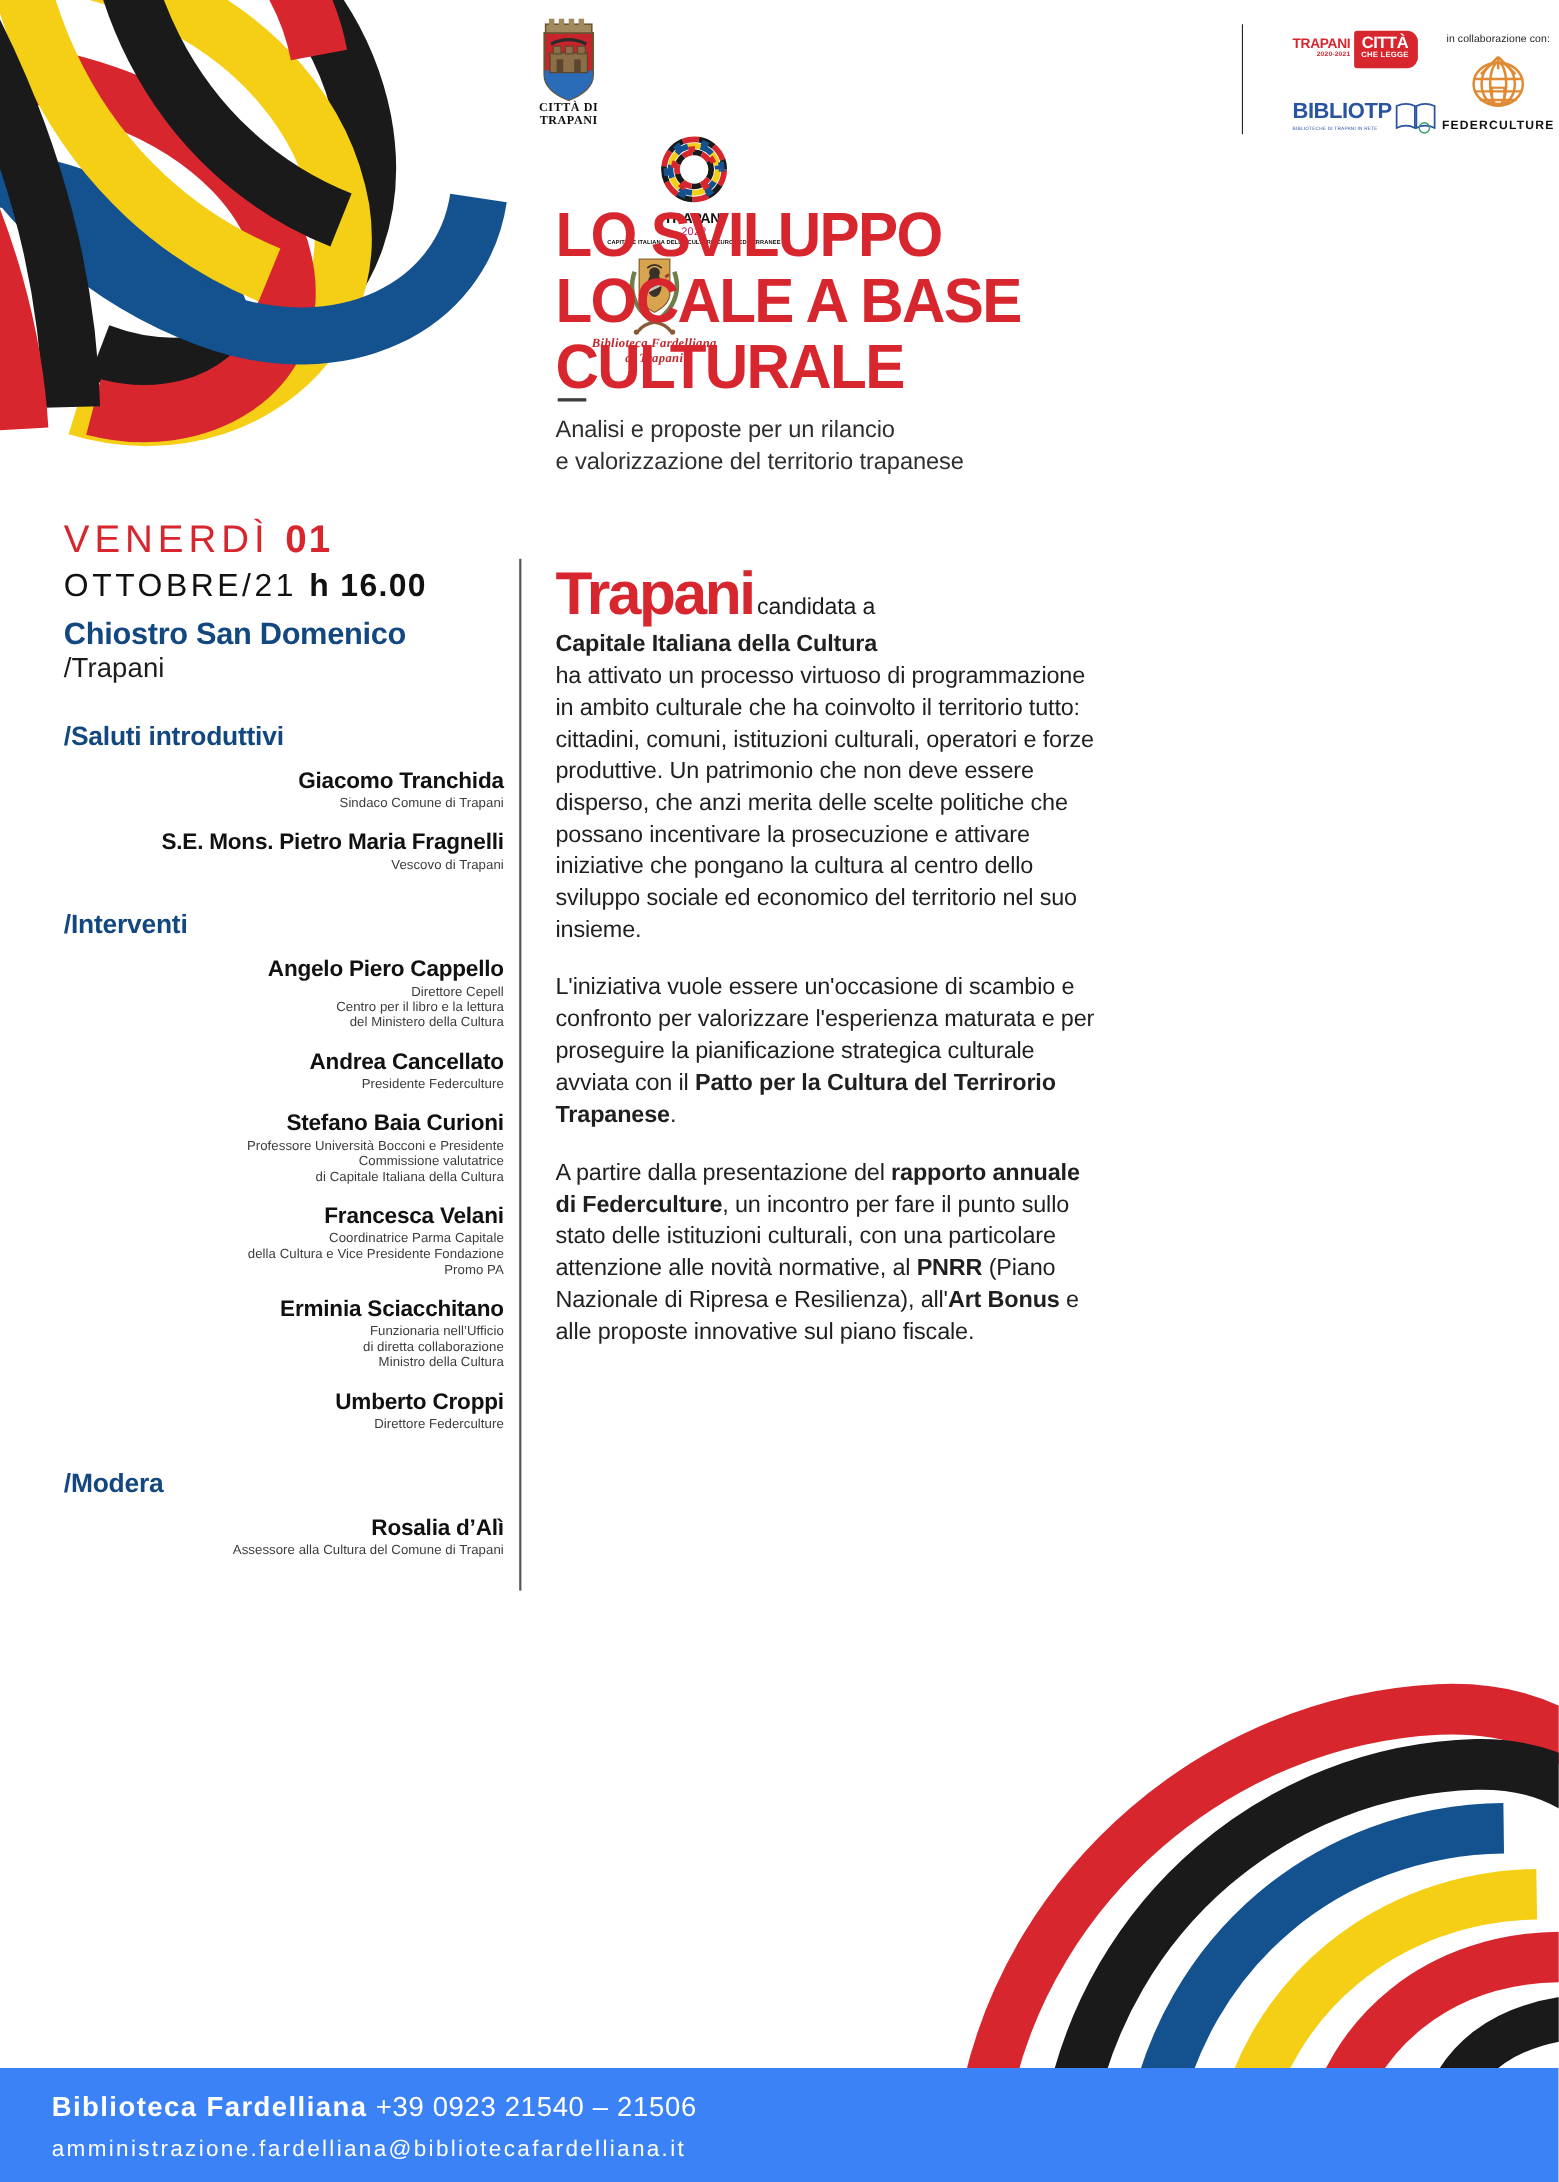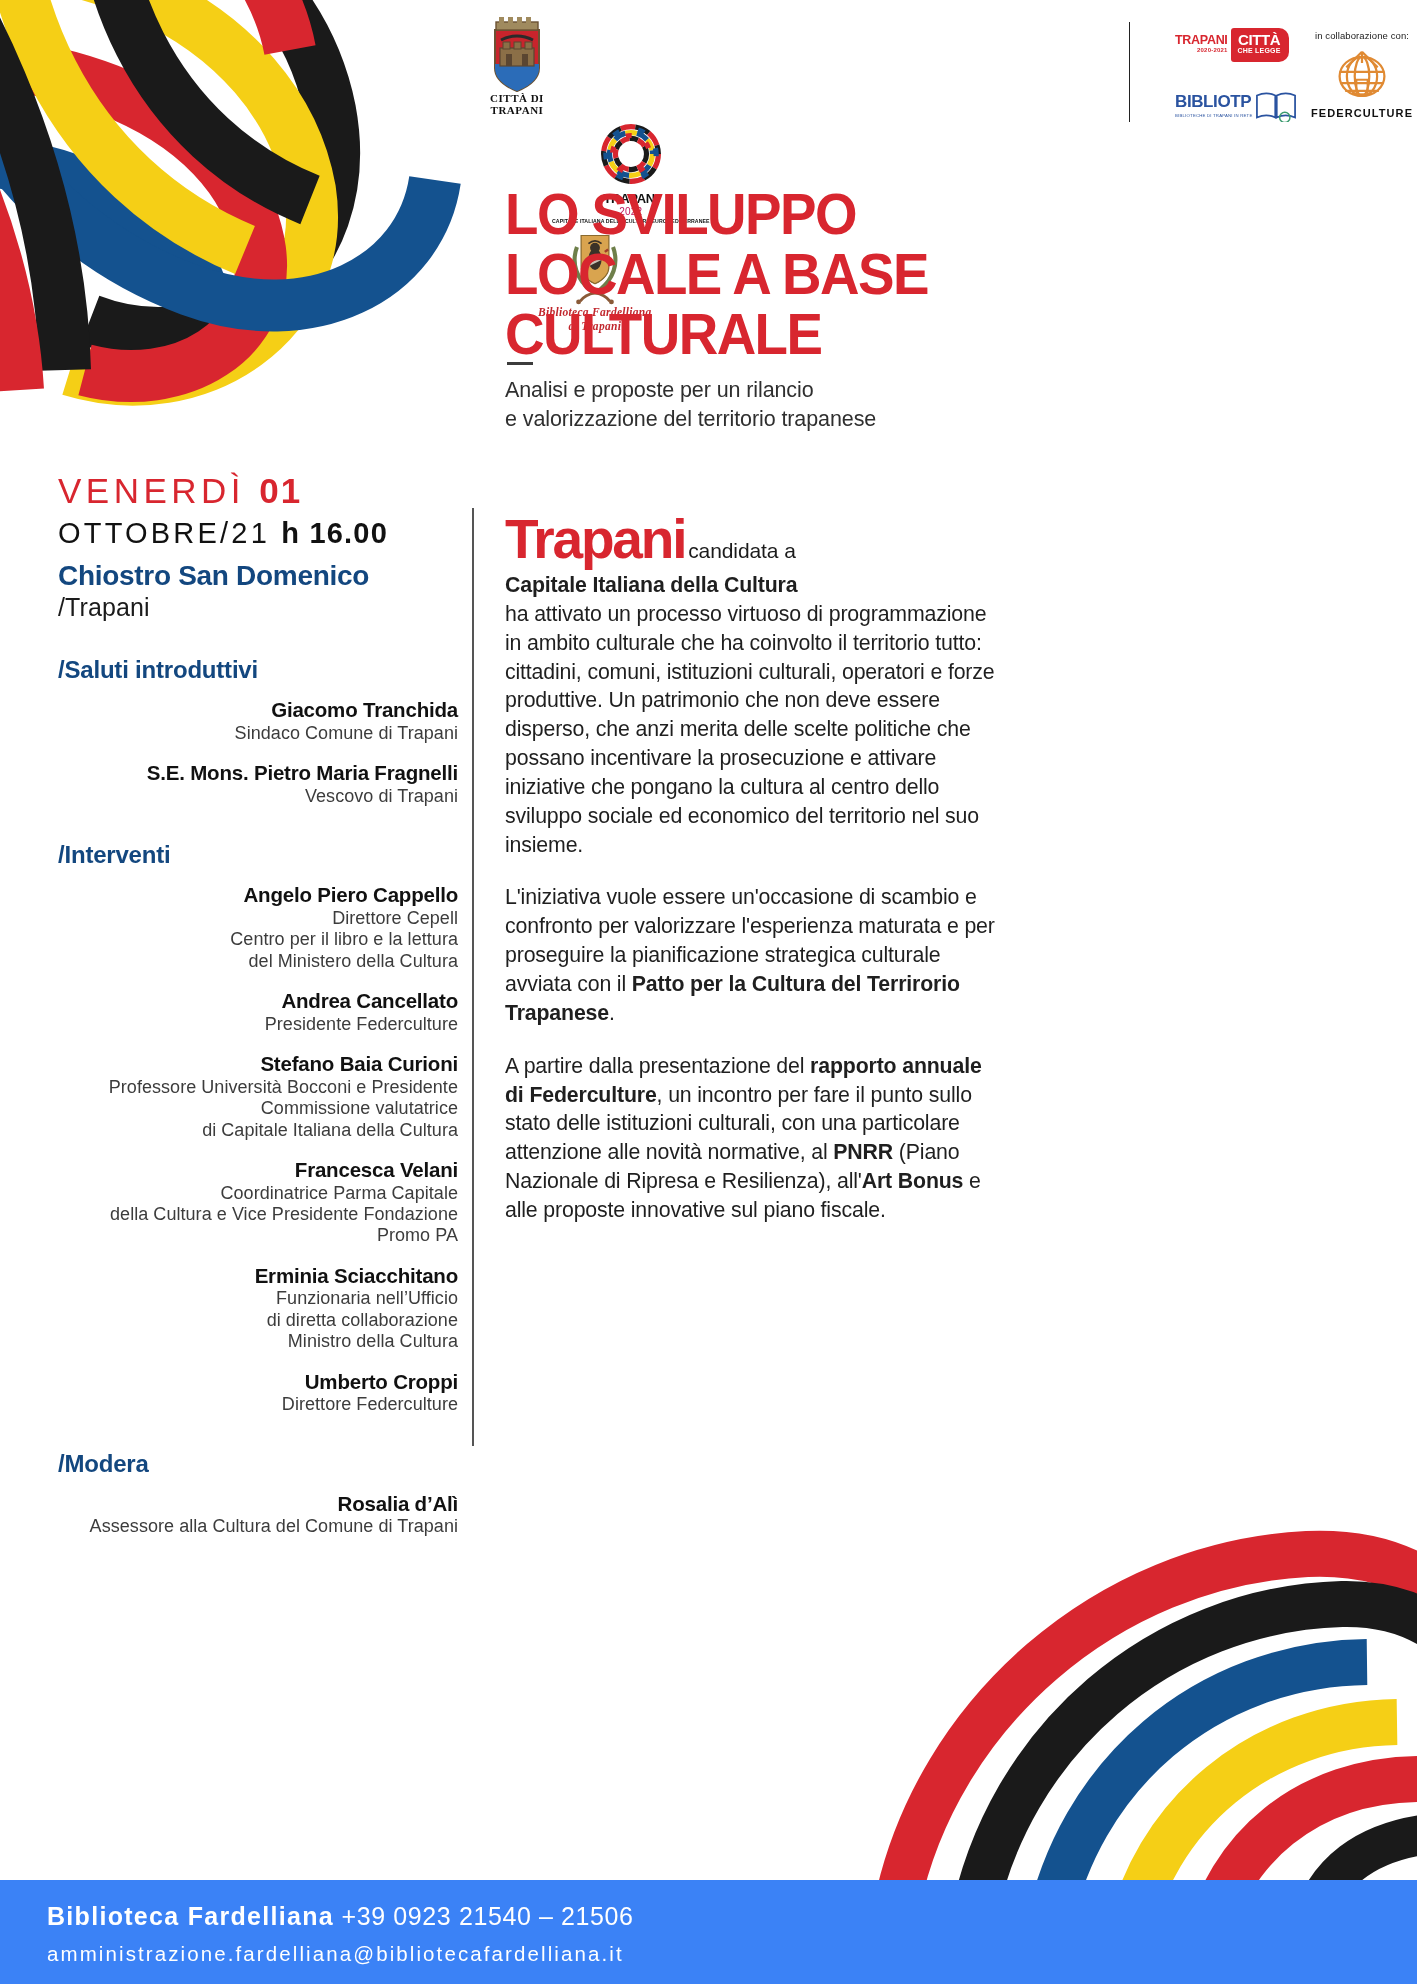--- a/index.html
+++ b/index.html
@@ -39,21 +39,21 @@
   .logo-sep{
     position:absolute;left:1129px;top:22px;width:1px;height:100px;background:#222;
   }
   .logo-4{position:absolute;left:1175px;top:28px;width:132px;}
   .logo-5{position:absolute;left:1175px;top:88px;width:132px;}
   .collab{position:absolute;left:1308px;top:30px;width:108px;text-align:center;}
   .collab-lbl{font-size:9.5px;color:#222;letter-spacing:.1px;}
   .collab-name{font-size:11px;font-weight:700;letter-spacing:1.1px;color:#111;margin-top:2px;}
 
   .biblio-tp{display:flex;align-items:center;}
-  .biblio-tp-txt{font-size:17px;font-weight:900;color:#2a53a0;letter-spacing:-.4px;}
+  .biblio-tp-txt{font-size:20px;font-weight:900;color:#2a53a0;letter-spacing:-.4px;}
   .biblio-tp-sub{font-size:4.3px;color:#2a53a0;letter-spacing:.2px;line-height:1.2;margin-top:1px;}
 
   .cittaleg{display:flex;align-items:flex-end;}
   .cl-left{text-align:right;margin-right:3px;padding-bottom:6px;}
   .cl-trapani{font-size:12.5px;font-weight:900;color:#d8262f;letter-spacing:-.3px;line-height:1;}
   .cl-years{font-size:6px;font-weight:800;color:#d8262f;letter-spacing:.2px;line-height:1.6;}
   .cl-badge{background:#d8262f;color:#fff;border-radius:3px 10px 10px 3px;padding:5px 8px 6px 7px;text-align:center;}
   .cl-citta{font-size:15px;font-weight:900;letter-spacing:-.4px;line-height:.95;}
   .cl-chelegge{font-size:7px;font-weight:800;letter-spacing:.2px;line-height:1.2;}
 
@@ -84,21 +84,21 @@
   .date-line2{
     color:#111;font-size:29px;letter-spacing:3.2px;line-height:1.3;font-weight:400;margin-top:2px;
   }
   .date-line2 b{font-weight:900;letter-spacing:1.2px;}
   .venue{color:#13477f;font-weight:800;font-size:28px;letter-spacing:-.3px;margin-top:7px;line-height:1.18;}
   .venue-sub{color:#1b1b1b;font-size:25px;font-weight:300;line-height:1.2;letter-spacing:.1px;}
 
   .sec-head{color:#13477f;font-weight:800;font-size:24px;margin-top:34px;margin-bottom:14px;letter-spacing:-.2px;}
   .person{margin-bottom:17px;text-align:right;}
   .p-name{font-weight:700;font-size:20.5px;color:#111;letter-spacing:-.2px;line-height:1.2;}
-  .p-role{font-size:18px;color:#3c3c3c;font-weight:300;line-height:1.19;letter-spacing:.05px;}
+  .p-role{font-size:12px;color:#3c3c3c;font-weight:300;line-height:1.19;letter-spacing:.05px;}
 
   
   .right-col{position:absolute;left:505px;top:512px;width:490px;}
   .trapani-line{display:flex;align-items:baseline;}
   .trapani{color:#d8262f;font-size:55px;font-weight:900;letter-spacing:-2.2px;line-height:1;}
   .cand{color:#1b1b1b;font-size:21px;font-weight:400;letter-spacing:-.1px;margin-left:3px;margin-top:13px;}
   .body-txt{font-size:21.3px;line-height:1.355;color:#1f1f1f;font-weight:400;margin-top:4px;letter-spacing:-.15px;}
   .body-txt b{font-weight:700;}
   .body-txt p{margin:0 0 24px 0;}
   .body-txt p:last-child{margin-bottom:0;}

